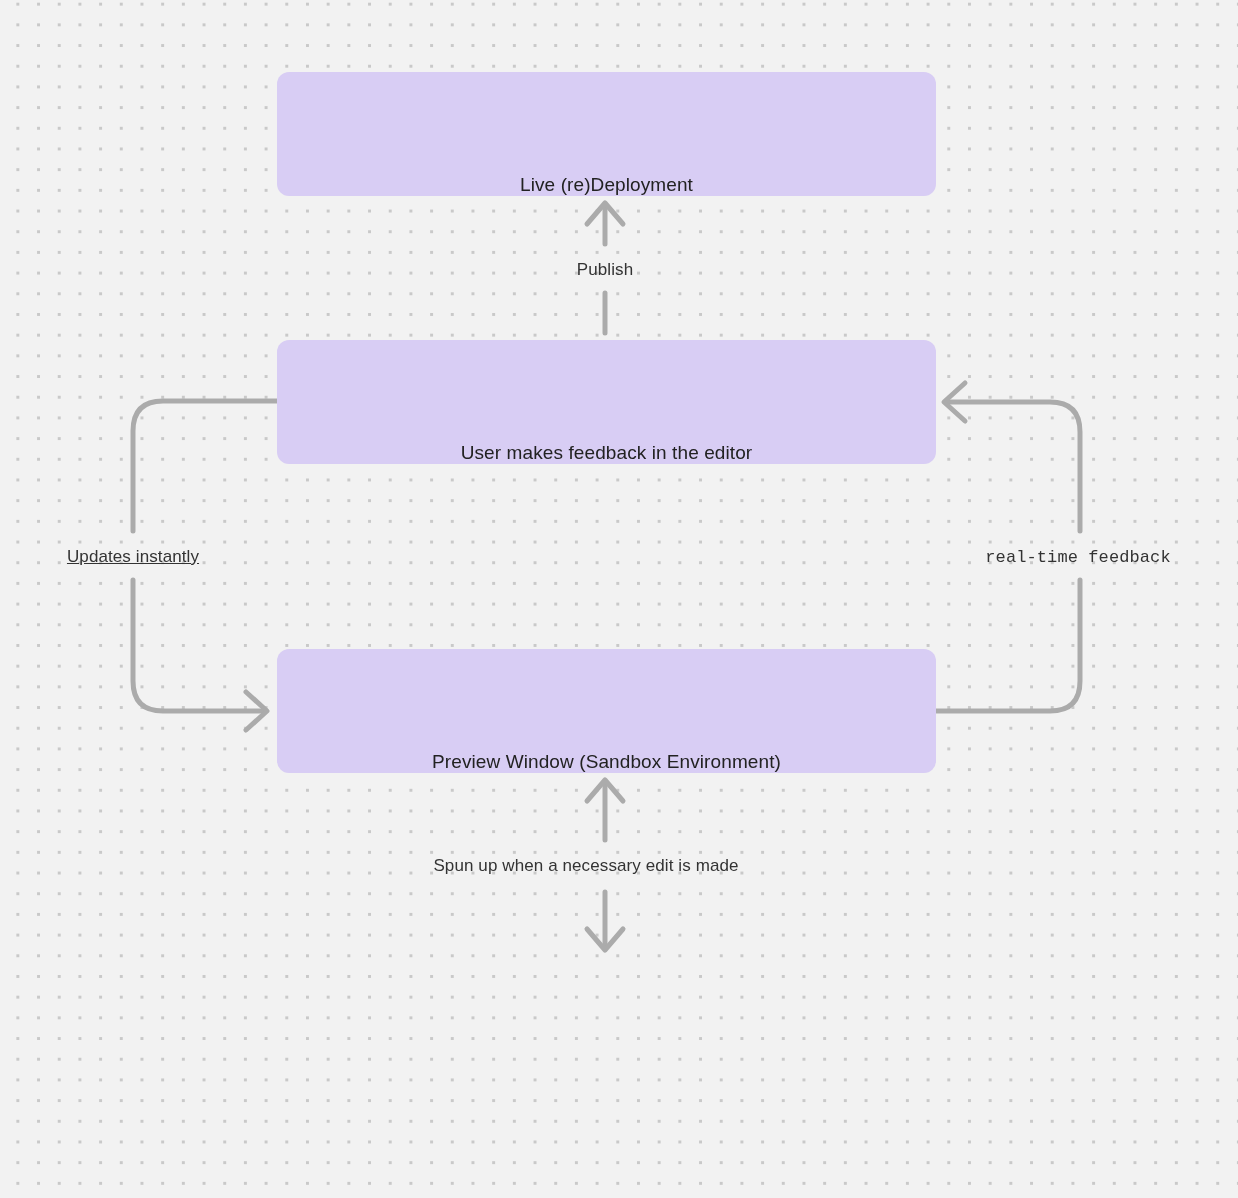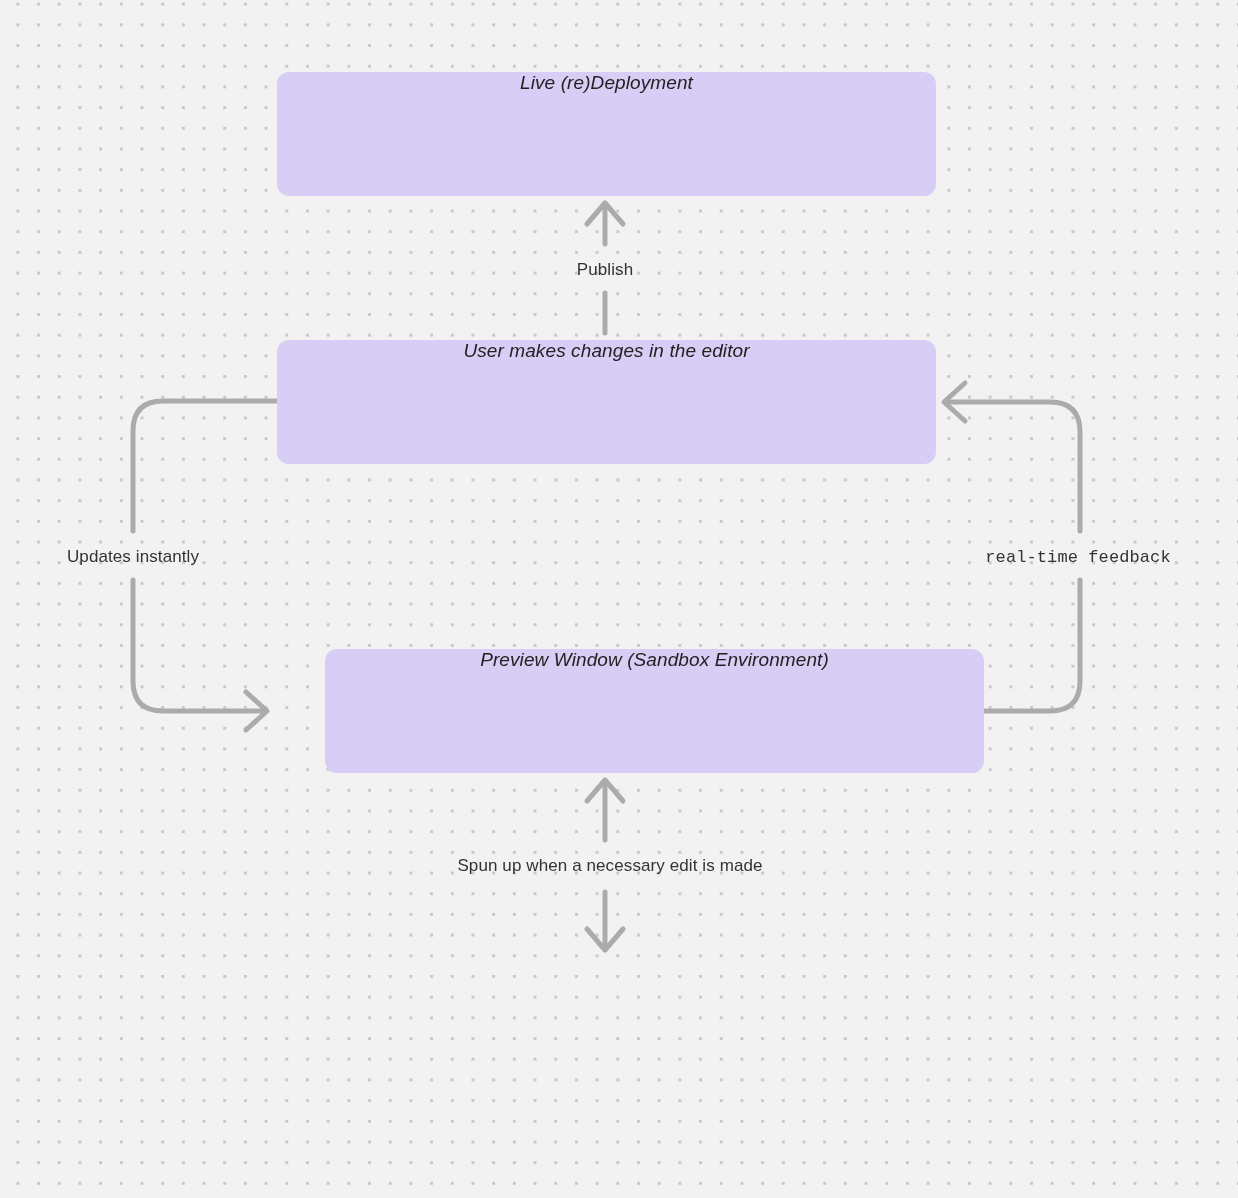--- a/index.html
+++ b/index.html
@@ -40,44 +40,43 @@
   }
 
   .node {
     position: absolute;
     left: 277px;
     width: 659px;
     height: 124px;
     background: var(--node-fill);
     border-radius: 12px;
     display: flex;
-    align-items: flex-start;
+    align-items: flex-end;
     justify-content: center;
     font-size: 19px;
     color: var(--node-text);
     letter-spacing: 0.1px;
-    font-style: italic;
   }
   .node-1 { top: 72px; }
   .node-2 { top: 340px; }
-  .node-3 { top: 649px; margin-left: 48px; }
+  .node-3 { top: 649px; }
   .node-4 { top: 957px; }
 
   .edge-label {
     position: absolute;
     transform: translate(-50%, -50%);
     font-size: 17px;
     color: var(--edge-text);
     white-space: nowrap;
     letter-spacing: 0.1px;
   }
   .label-publish  { left: 605px;  top: 270px; }
-  .label-updates  { left: 133px;  top: 557px; }
+  .label-updates  { left: 133px;  top: 557px; text-decoration: underline; }
   .label-feedback { left: 1078px; top: 557px; font-family: Liberation Mono, monospace; }
-  .label-spun     { left: 610px;  top: 866px; }
+  .label-spun     { left: 586px;  top: 866px; }
 </style>
 </head>
 <body>
 
 <div class="canvas">
 
   <svg class="arrow-layer" viewBox="0 0 1238 1198" xmlns="http://www.w3.org/2000/svg">
 
     <path class="arrow" d="M 605 333 L 605 293"></path>
     <path class="arrow" d="M 605 244 L 605 206"></path>
@@ -95,21 +94,21 @@
     <path class="arrow" d="M 587 801 L 605 780 L 623 801"></path>
     <path class="arrow" d="M 605 892 L 605 947"></path>
     <path class="arrow" d="M 587 929 L 605 950 L 623 929"></path>
   </svg>
 
   <div class="node node-1">
     <span>Live (re)Deployment</span>
   </div>
 
   <div class="node node-2">
-    <span>User makes changes in the editor</span>
+    <span>User makes feedback in the editor</span>
   </div>
 
   <div class="node node-3">
     <span>Preview Window (Sandbox Environment)</span>
   </div>
 
 
   <div class="edge-label label-publish">Publish</div>
 
   <div class="edge-label label-updates">Updates instantly</div>

